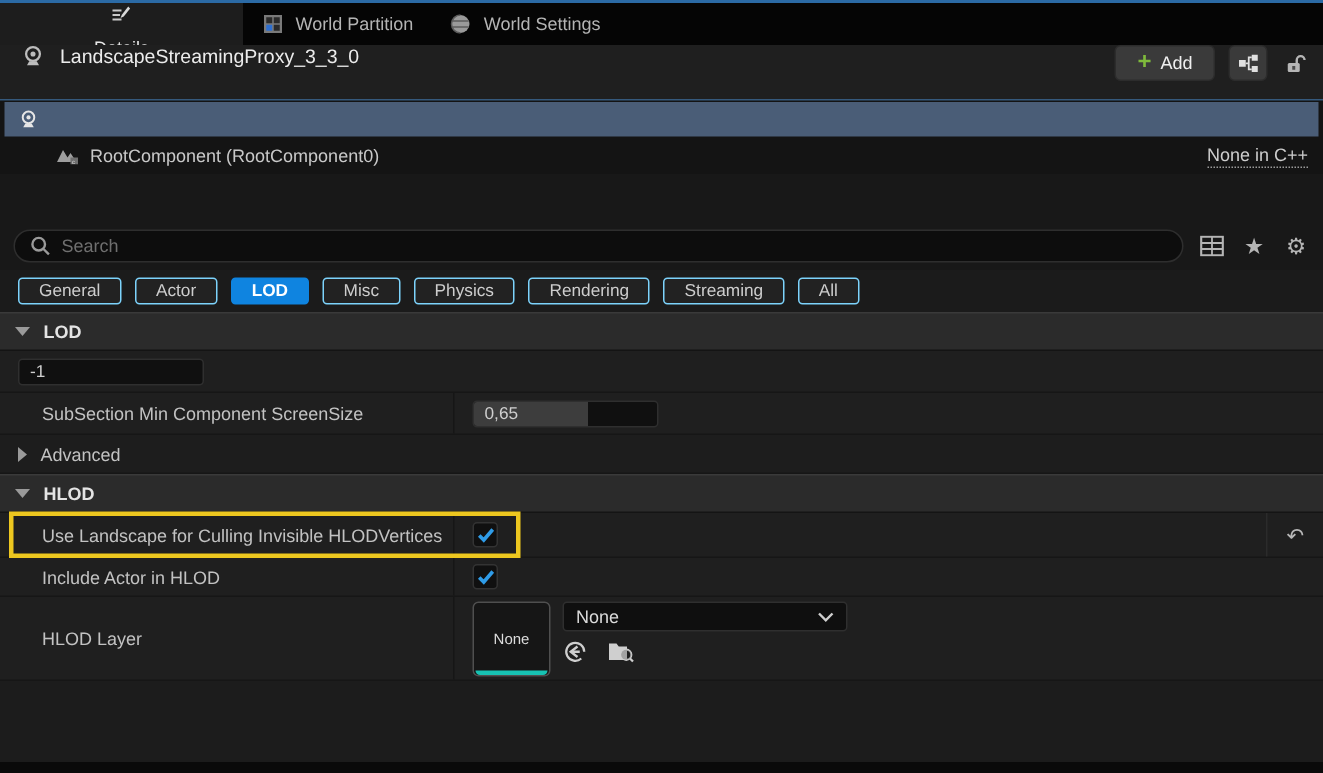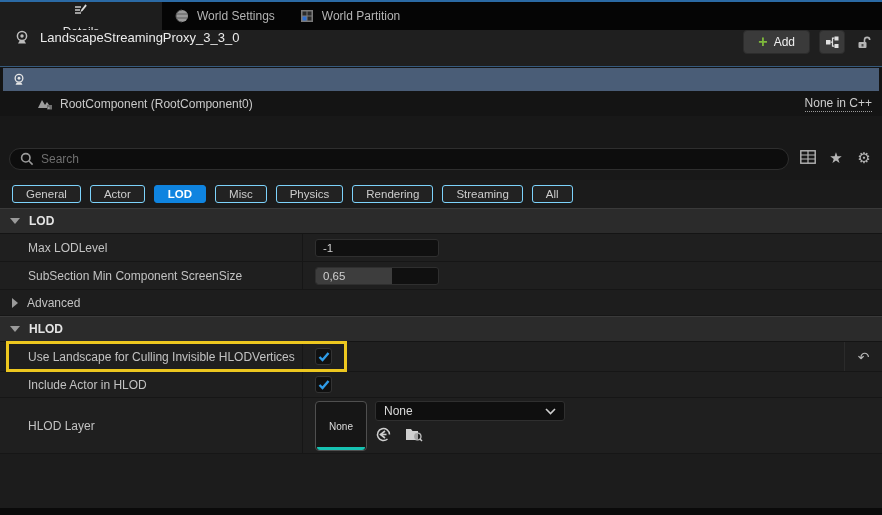--- a/index.html
+++ b/index.html
@@ -32,21 +32,21 @@
   
   .components { height:50px; background:#141414; border-top:1px solid #35597c; flex:none; }
   .row-instance { height:23px; margin:1px 3px 0 3px; background:#4a5d77; display:flex; align-items:center;
                   gap:7px; padding-left:8px; color:#f2f2f2; }
   .row-root { height:25px; display:flex; align-items:center; gap:7px; padding:0 10px 0 37px; color:#c9c9c9; }
   .edit-cpp { margin-left:auto; color:#cdcdcd; border-bottom:1px dotted #9a9a9a; padding-bottom:1px; }
 
   .gap-strip { height:32px; background:#181818; flex:none; }
 
   
-  .search-row { height:32px; background:#181818; display:flex; gap:10px; padding:0 9px; flex:none; }
+  .search-row { height:32px; background:#181818; display:flex; align-items:center; gap:10px; padding:0 9px; flex:none; }
   .search-pill { flex:1; height:22px; border-radius:11px; background:#0d0d0d; border:1px solid #2e2e2e;
                  display:flex; align-items:center; gap:7px; padding:0 10px; }
   .search-pill input { background:transparent; border:none; outline:none; color:#cfcfcf; width:100%;
                        font-family:"Liberation Sans", sans-serif; font-size:12px; }
   .search-pill input::placeholder { color:#6f6f6f; }
   .tool-icon { color:#b5b5b5; display:flex; align-items:center; justify-content:center; width:18px; height:18px; }
   .glyph { font-size:15px; line-height:1; }
 
   
   .filters { height:28px; display:flex; align-items:center; gap:9px; padding:0 12px; background:#1b1b1b; flex:none; }
@@ -108,37 +108,37 @@
           <path d="M1 4h6M1 7h5M1 10h6" stroke="#c9c9c9" stroke-width="1.4"></path>
           <path d="M12.5 1.5L7.5 8l-1 2.6L9 9.5l5-6.4z" fill="#d9d9d9" transform="scale(0.85) translate(1,0)"></path>
         </svg>
     </span>
     <span>Details</span>
     <span class="tab-close">✕</span>
   </div>
   <div class="tab">
     <span class="tab-icon">
       <svg width="14" height="14" viewBox="0 0 14 14">
-          <circle cx="7" cy="7" r="6" fill="#9a9a9a"></circle>
-          <path d="M7 1a6 6 0 000 12M1.5 5h11M1.5 9h11" stroke="#5c5c5c" stroke-width="1" fill="none"></path>
-        </svg>
-    </span>
-    <span>World Settings</span>
-  </div>
-  <div class="tab">
-    <span class="tab-icon">
-      <svg width="14" height="14" viewBox="0 0 14 14">
           <rect x="1" y="1" width="12" height="12" fill="#7a7a7a"></rect>
           <rect x="2.5" y="2.5" width="4" height="4" fill="#2a2a2a"></rect>
           <rect x="7.5" y="2.5" width="4" height="4" fill="#2a2a2a"></rect>
           <rect x="7.5" y="7.5" width="4" height="4" fill="#2a2a2a"></rect>
           <rect x="2.5" y="7.5" width="4" height="4" fill="#2e6fd0"></rect>
         </svg>
     </span>
     <span>World Partition</span>
+  </div>
+  <div class="tab">
+    <span class="tab-icon">
+      <svg width="14" height="14" viewBox="0 0 14 14">
+          <circle cx="7" cy="7" r="6" fill="#9a9a9a"></circle>
+          <path d="M7 1a6 6 0 000 12M1.5 5h11M1.5 9h11" stroke="#5c5c5c" stroke-width="1" fill="none"></path>
+        </svg>
+    </span>
+    <span>World Settings</span>
   </div>
 </div>
 
 <div class="header">
   <span class="tab-icon">
     <svg width="16" height="16" viewBox="0 0 16 16">
         <circle cx="8" cy="6" r="4.6" fill="none" stroke="#bdbdbd" stroke-width="1.5"></circle>
         <circle cx="8" cy="6" r="1.7" fill="#bdbdbd"></circle>
         <path d="M4 13.5h8l-1.5-2.6h-5z" fill="#bdbdbd"></path>
       </svg>
@@ -222,21 +222,20 @@
   <span class="chip">Streaming</span>
   <span class="chip">All</span>
 </div>
 
 <div class="cat-header">
   <span class="tri-down"></span>
   <span>LOD</span>
 </div>
 
 <div class="prop-row h28">
-  <div class="prop-label">Max LODLevel</div>
   <div class="prop-value">
     <div class="num-input">
       <span>-1</span>
     </div>
   </div>
 </div>
 
 <div class="prop-row h28">
   <div class="prop-label">SubSection Min Component ScreenSize</div>
   <div class="prop-value">

